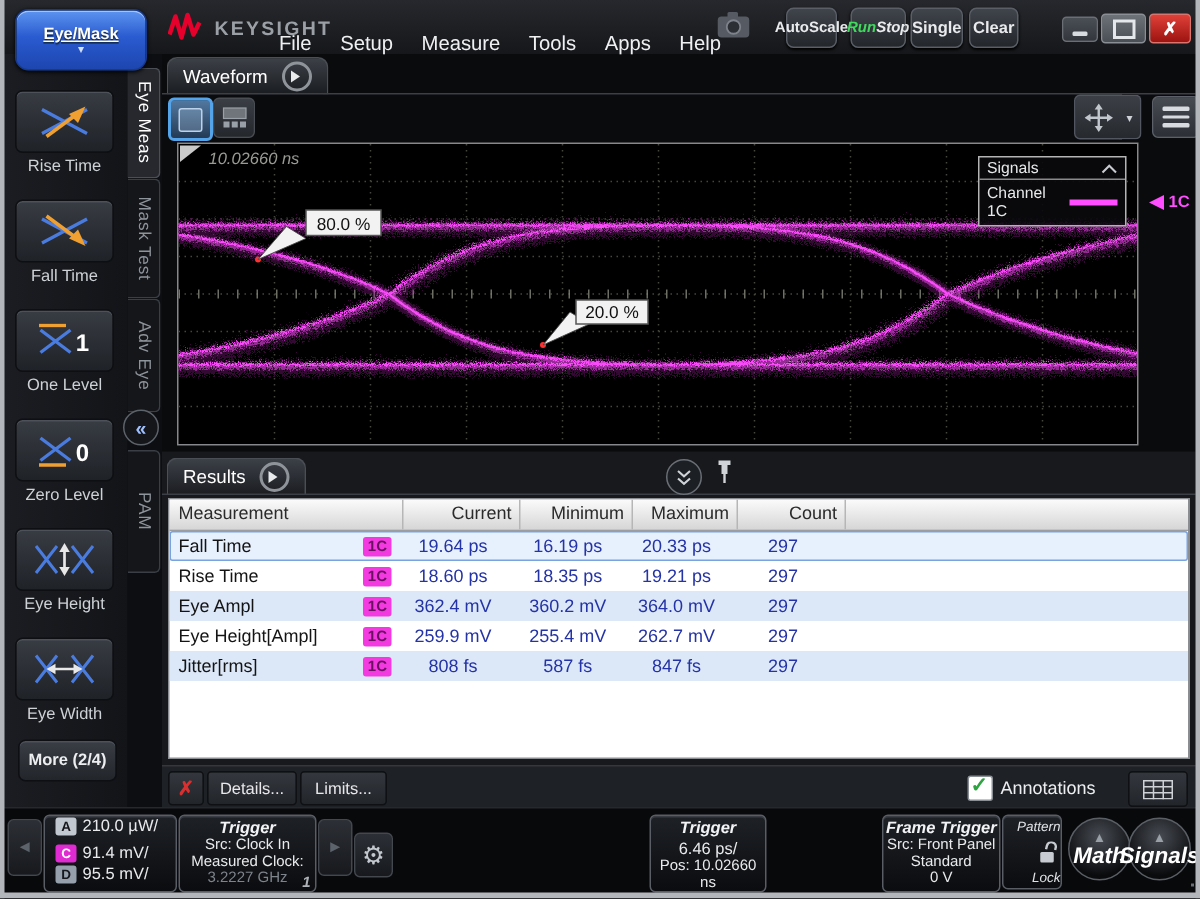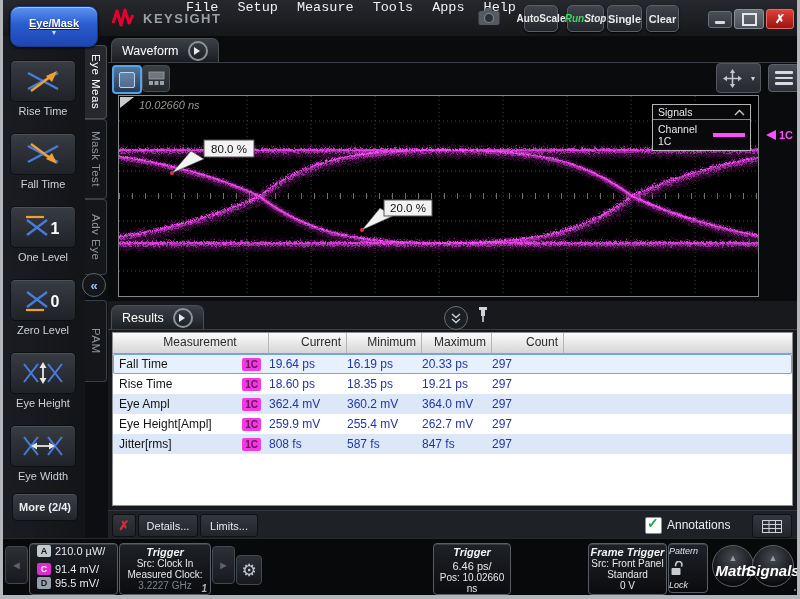--- a/index.html
+++ b/index.html
@@ -11,21 +11,21 @@
   
   .titlebar{left:0;top:0;width:800px;height:36px;background:linear-gradient(#26282d,#15171a);z-index:10;}
   .mode-btn{left:10px;top:6px;width:86px;height:39px;border-radius:9px;z-index:12;
     background:linear-gradient(180deg,#5d95f0,#2a5bd0 45%,#1d46b0);border:1px solid #163a8e;
     box-shadow:inset 0 1px 0 rgba(255,255,255,.45),0 1px 3px #000;
     display:flex;flex-direction:column;align-items:center;justify-content:center;cursor:pointer;}
   .mode-btn .lbl{color:#fff;font-weight:bold;font-size:11px;text-shadow:0 1px 1px #123;text-decoration:underline;}
   .mode-btn .chev{color:#cfe0ff;font-size:8px;line-height:6px;margin-top:1px;}
   .brand{left:112px;top:8px;height:20px;display:flex;align-items:center;gap:7px;}
   .brand-text{color:#9aa0a6;font-weight:bold;font-size:13px;letter-spacing:1.5px;}
-  .menus{left:186px;top:0;height:36px;display:flex;align-items:flex-start;gap:19px;font-family:Liberation Mono, monospace;}
+  .menus{left:186px;top:0;height:36px;display:flex;align-items:flex-end;gap:19px;}
   .menu{color:#eef0f2;font-size:13.5px;cursor:pointer;}
   .tb-btn{background:linear-gradient(#40444b,#23262b);border:1px solid #5a5f67;border-radius:5px;
     color:#e9eaec;font-weight:bold;display:flex;align-items:center;justify-content:center;
     font-size:10px;line-height:10px;cursor:pointer;box-shadow:0 1px 2px #000;}
   .tb-btn .g{color:var(--run-green);}
   .win-btn{border-radius:3px;display:flex;align-items:center;justify-content:center;cursor:pointer;}
   .win-min{background:linear-gradient(#4a4e55,#33373d);border:1px solid #6a6f76;}
   .win-max{background:linear-gradient(#6d7279,#4a4e55);border:1px solid #8a8f96;}
   .win-close{background:linear-gradient(#e04038,#9c1410);border:1px solid #d8736e;color:#fff;font-weight:bold;font-size:12px;}
   .minbar{width:10px;height:3px;background:#d8dbdf;border-radius:1px;margin-top:5px;}
@@ -80,25 +80,25 @@
   .chmarker .t{color:var(--trace-bright);font-weight:bold;font-size:11px;}
   
   .res-area{left:0;top:265px;width:689px;height:237px;background:#17191d;}
   .circbtn{width:22px;height:22px;border-radius:50%;border:1px solid #6a6f76;background:#1c1f23;
     display:flex;align-items:center;justify-content:center;cursor:pointer;}
   .rtable{left:4px;top:31px;width:681px;height:174px;background:#fff;border:1px solid #8a8d92;
     box-sizing:border-box;display:flex;flex-direction:column;overflow:hidden;}
   .thead{display:flex;height:20px;background:linear-gradient(#fbfbfb,#d6d6d6);border-bottom:1px solid #9a9da2;flex:0 0 20px;}
   .th{box-sizing:border-box;border-right:1px solid #b6b6b6;color:#2a2a2a;font-size:12px;line-height:19px;
     padding:0 5px;text-align:right;}
-  .th.name{text-align:center;padding-left:24px;}
+  .th.name{text-align:left;padding-left:6px;}
   .trow{display:flex;height:20px;flex:0 0 20px;cursor:pointer;}
   .trow.alt{background:#dce7f8;}
   .trow.sel{background:#e7f0fd;box-shadow:inset 0 0 0 1px #79a3de;border-radius:2px;}
-  .td{box-sizing:border-box;font-size:12px;line-height:20px;text-align:left;padding-right:12px;color:var(--value-blue);}
+  .td{box-sizing:border-box;font-size:12px;line-height:20px;text-align:center;padding-right:12px;color:var(--value-blue);}
   .td.name{display:flex;align-items:center;justify-content:space-between;text-align:left;
     padding:0 8px 0 6px;color:#141414;}
   .w-name{flex:0 0 156px;} .w-cur{flex:0 0 78px;} .w-min{flex:0 0 75px;} .w-max{flex:0 0 70px;}
   .w-cnt{flex:0 0 72px;} .w-fill{flex:1;border-right:none;}
   .badge{display:inline-block;background:var(--badge);color:#6b1060;font-weight:bold;font-size:10px;
     line-height:13px;padding:0 3px;border-radius:2px;}
   .res-footer{left:0;top:209px;width:689px;height:28px;background:#1e2126;border-top:1px solid #34373d;}
   .sm-btn{background:linear-gradient(#34373d,#22252a);border:1px solid #0f1013;border-radius:3px;
     color:#e8e8ea;font-size:11px;display:flex;align-items:center;justify-content:center;cursor:pointer;}
   .xbtn{color:var(--close-red);font-weight:bold;font-size:13px;}
@@ -116,21 +116,21 @@
   .b-a{background:#c2c8d0;color:#15171b;} .b-c{background:#e02ad2;color:#fff;} .b-d{background:#96a0ac;color:#15171b;}
   .navbtn{background:linear-gradient(#2c2f35,#17191d);border:1px solid #43474e;border-radius:4px;
     color:#5d636b;font-size:11px;display:flex;align-items:center;justify-content:center;cursor:pointer;}
   .gearbtn{background:linear-gradient(#2c2f35,#17191d);border:1px solid #43474e;border-radius:4px;
     color:#c3c8cf;font-size:17px;display:flex;align-items:center;justify-content:center;cursor:pointer;}
   .round{width:40px;height:40px;border-radius:50%;border:1px solid #5a5f66;
     background:radial-gradient(circle at 50% 30%,#474b52,#0a0b0d 75%);
     display:flex;align-items:center;justify-content:center;flex-direction:column;cursor:pointer;}
   .round .up{color:#9aa0a7;font-size:9px;line-height:8px;}
   .round .rl{color:#fff;font-weight:bold;font-style:italic;font-size:15px;}
-  .plock{display:flex;flex-direction:column;align-items:flex-start;justify-content:space-between;padding:2px 0;box-sizing:border-box;}
+  .plock{display:flex;flex-direction:column;align-items:flex-end;justify-content:space-between;padding:2px 0;box-sizing:border-box;}
   .plock .pl-t{font-style:italic;font-size:9px;color:#dfe2e6;}
   .grip{right:4px;bottom:5px;width:2px;height:2px;background:#6a6f76;
     box-shadow:4px 0 #6a6f76,8px 0 #6a6f76,4px -4px #6a6f76,8px -4px #6a6f76,8px -8px #6a6f76;}
 </style>
 </head>
 <body>
 
 <div class="root">
 
   <div class="abs titlebar">

